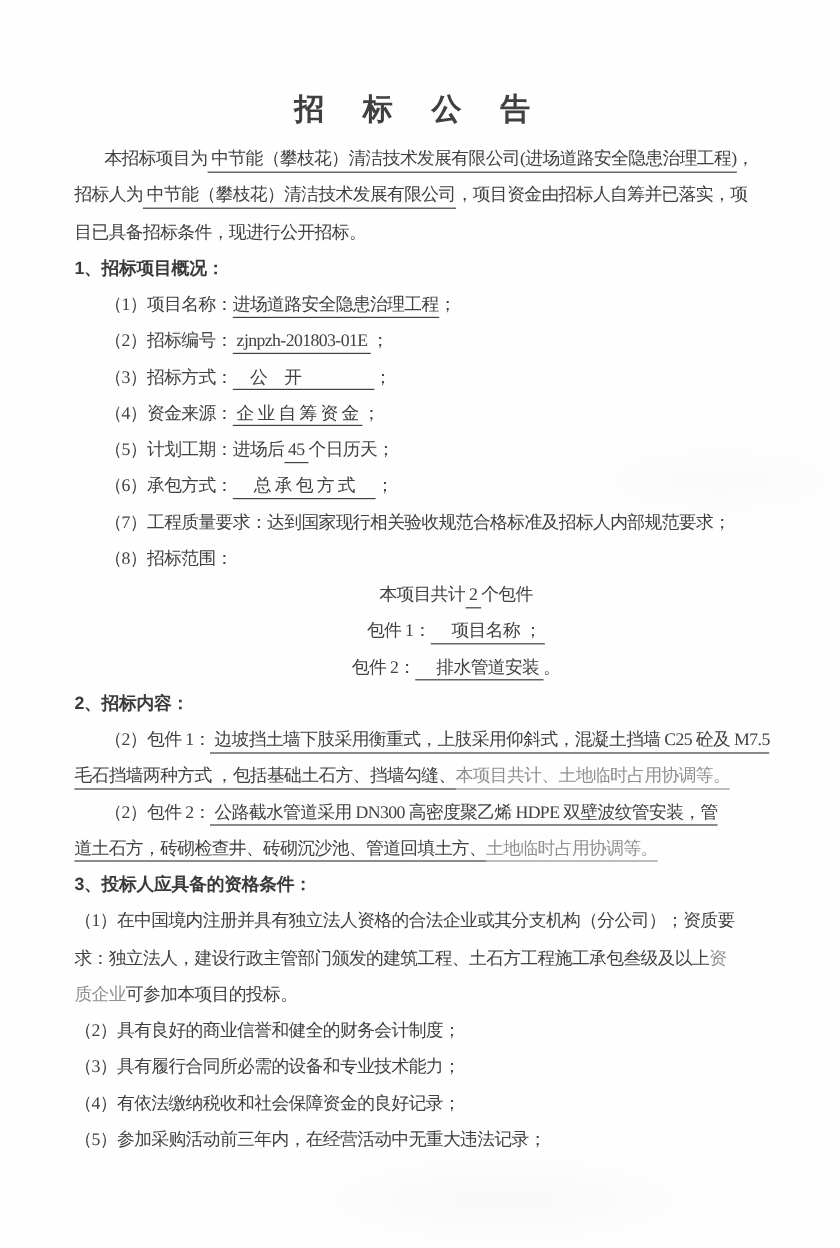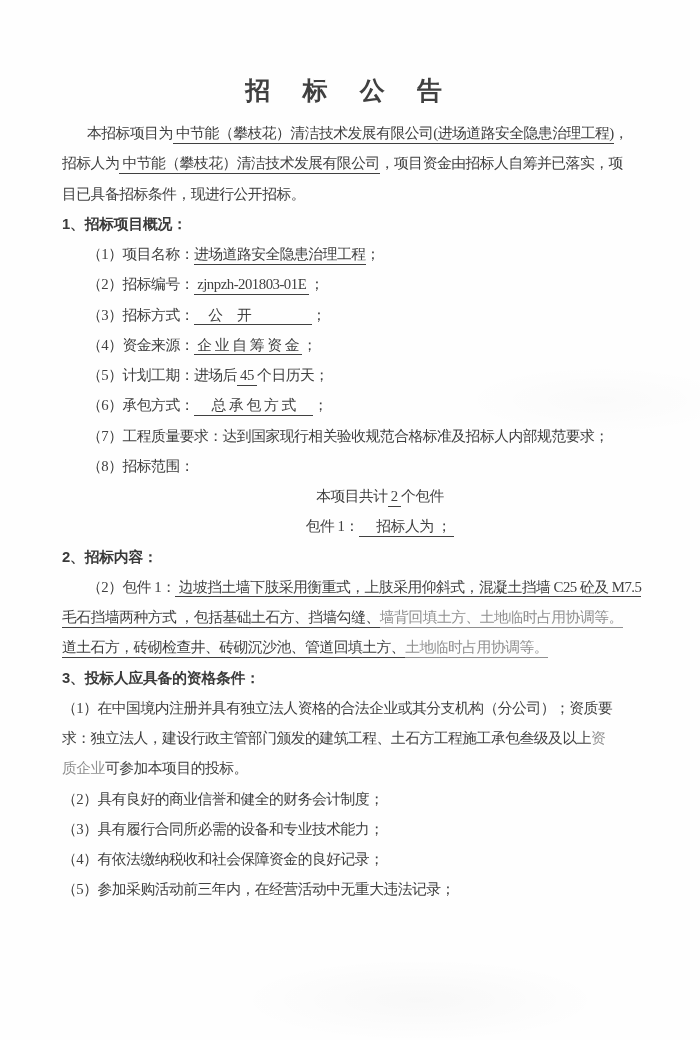--- a/index.html
+++ b/index.html
@@ -73,24 +73,26 @@
       <div class="line ind0 b"><span class="">1、招标项目概况：</span></div>
       <div class="line ind1"><span class="">（1）项目名称：</span><span class="u">进场道路安全隐患治理工程</span><span class="">；</span></div>
       <div class="line ind1"><span class="">（2）招标编号：</span><span class="u"> zjnpzh-201803-01E </span><span class="">；</span></div>
       <div class="line ind1"><span class="">（3）招标方式：</span><span class="u">　公　开　　　　 </span><span class="">；</span></div>
       <div class="line ind1"><span class="">（4）资金来源：</span><span class="u"> 企 业 自 筹 资 金 </span><span class="">；</span></div>
       <div class="line ind1"><span class="">（5）计划工期：进场后</span><span class="u"> 45 </span><span class="">个日历天；</span></div>
       <div class="line ind1"><span class="">（6）承包方式：</span><span class="u">　 总 承 包 方 式 　</span><span class="">；</span></div>
       <div class="line ind1"><span class="">（7）工程质量要求：达到国家现行相关验收规范合格标准及招标人内部规范要求；</span></div>
       <div class="line ind1"><span class="">（8）招标范围：</span></div>
       <div class="line ind2"><span class="">本项目共计</span><span class="u"> 2 </span><span class="">个包件</span></div>
-      <div class="line ind2"><span class="">包件 1：</span><span class="u">　 招标人为 ； </span></div>
+      <div class="line ind2"><span class="">包件 1：</span><span class="u">　 项目名称 ； </span></div>
+      <div class="line ind2"><span class="">包件 2：</span><span class="u">　 排水管道安装 </span><span class="">。</span></div>
       <div class="line ind0 b"><span class="">2、招标内容：</span></div>
       <div class="line ind1"><span class="">（2）包件 1：</span><span class="u"> 边坡挡土墙下肢采用衡重式，上肢采用仰斜式，混凝土挡墙 C25 砼及 M7.5</span></div>
-      <div class="line ind0"><span class="u">毛石挡墙两种方式 ，包括基础土石方、挡墙勾缝、</span><span class="u f">墙背回填土方、土地临时占用协调等。</span></div>
+      <div class="line ind0"><span class="u">毛石挡墙两种方式 ，包括基础土石方、挡墙勾缝、</span><span class="u f">本项目共计、土地临时占用协调等。</span></div>
+      <div class="line ind1"><span class="">（2）包件 2：</span><span class="u"> 公路截水管道采用 DN300 高密度聚乙烯 HDPE 双壁波纹管安装，管</span></div>
       <div class="line ind0"><span class="u">道土石方，砖砌检查井、砖砌沉沙池、管道回填土方、</span><span class="u f">土地临时占用协调等。</span></div>
       <div class="line ind0 b"><span class="">3、投标人应具备的资格条件：</span></div>
       <div class="line ind0"><span class="">（1）在中国境内注册并具有独立法人资格的合法企业或其分支机构（分公司）；资质要</span></div>
       <div class="line ind0"><span class="">求：独立法人，建设行政主管部门颁发的建筑工程、土石方工程施工承包叁级及以上</span><span class=" f">资</span></div>
       <div class="line ind0"><span class=" f">质企业</span><span class="">可参加本项目的投标。</span></div>
       <div class="line ind0"><span class="">（2）具有良好的商业信誉和健全的财务会计制度；</span></div>
       <div class="line ind0"><span class="">（3）具有履行合同所必需的设备和专业技术能力；</span></div>
       <div class="line ind0"><span class="">（4）有依法缴纳税收和社会保障资金的良好记录；</span></div>
       <div class="line ind0"><span class="">（5）参加采购活动前三年内，在经营活动中无重大违法记录；</span></div>
     </div>

